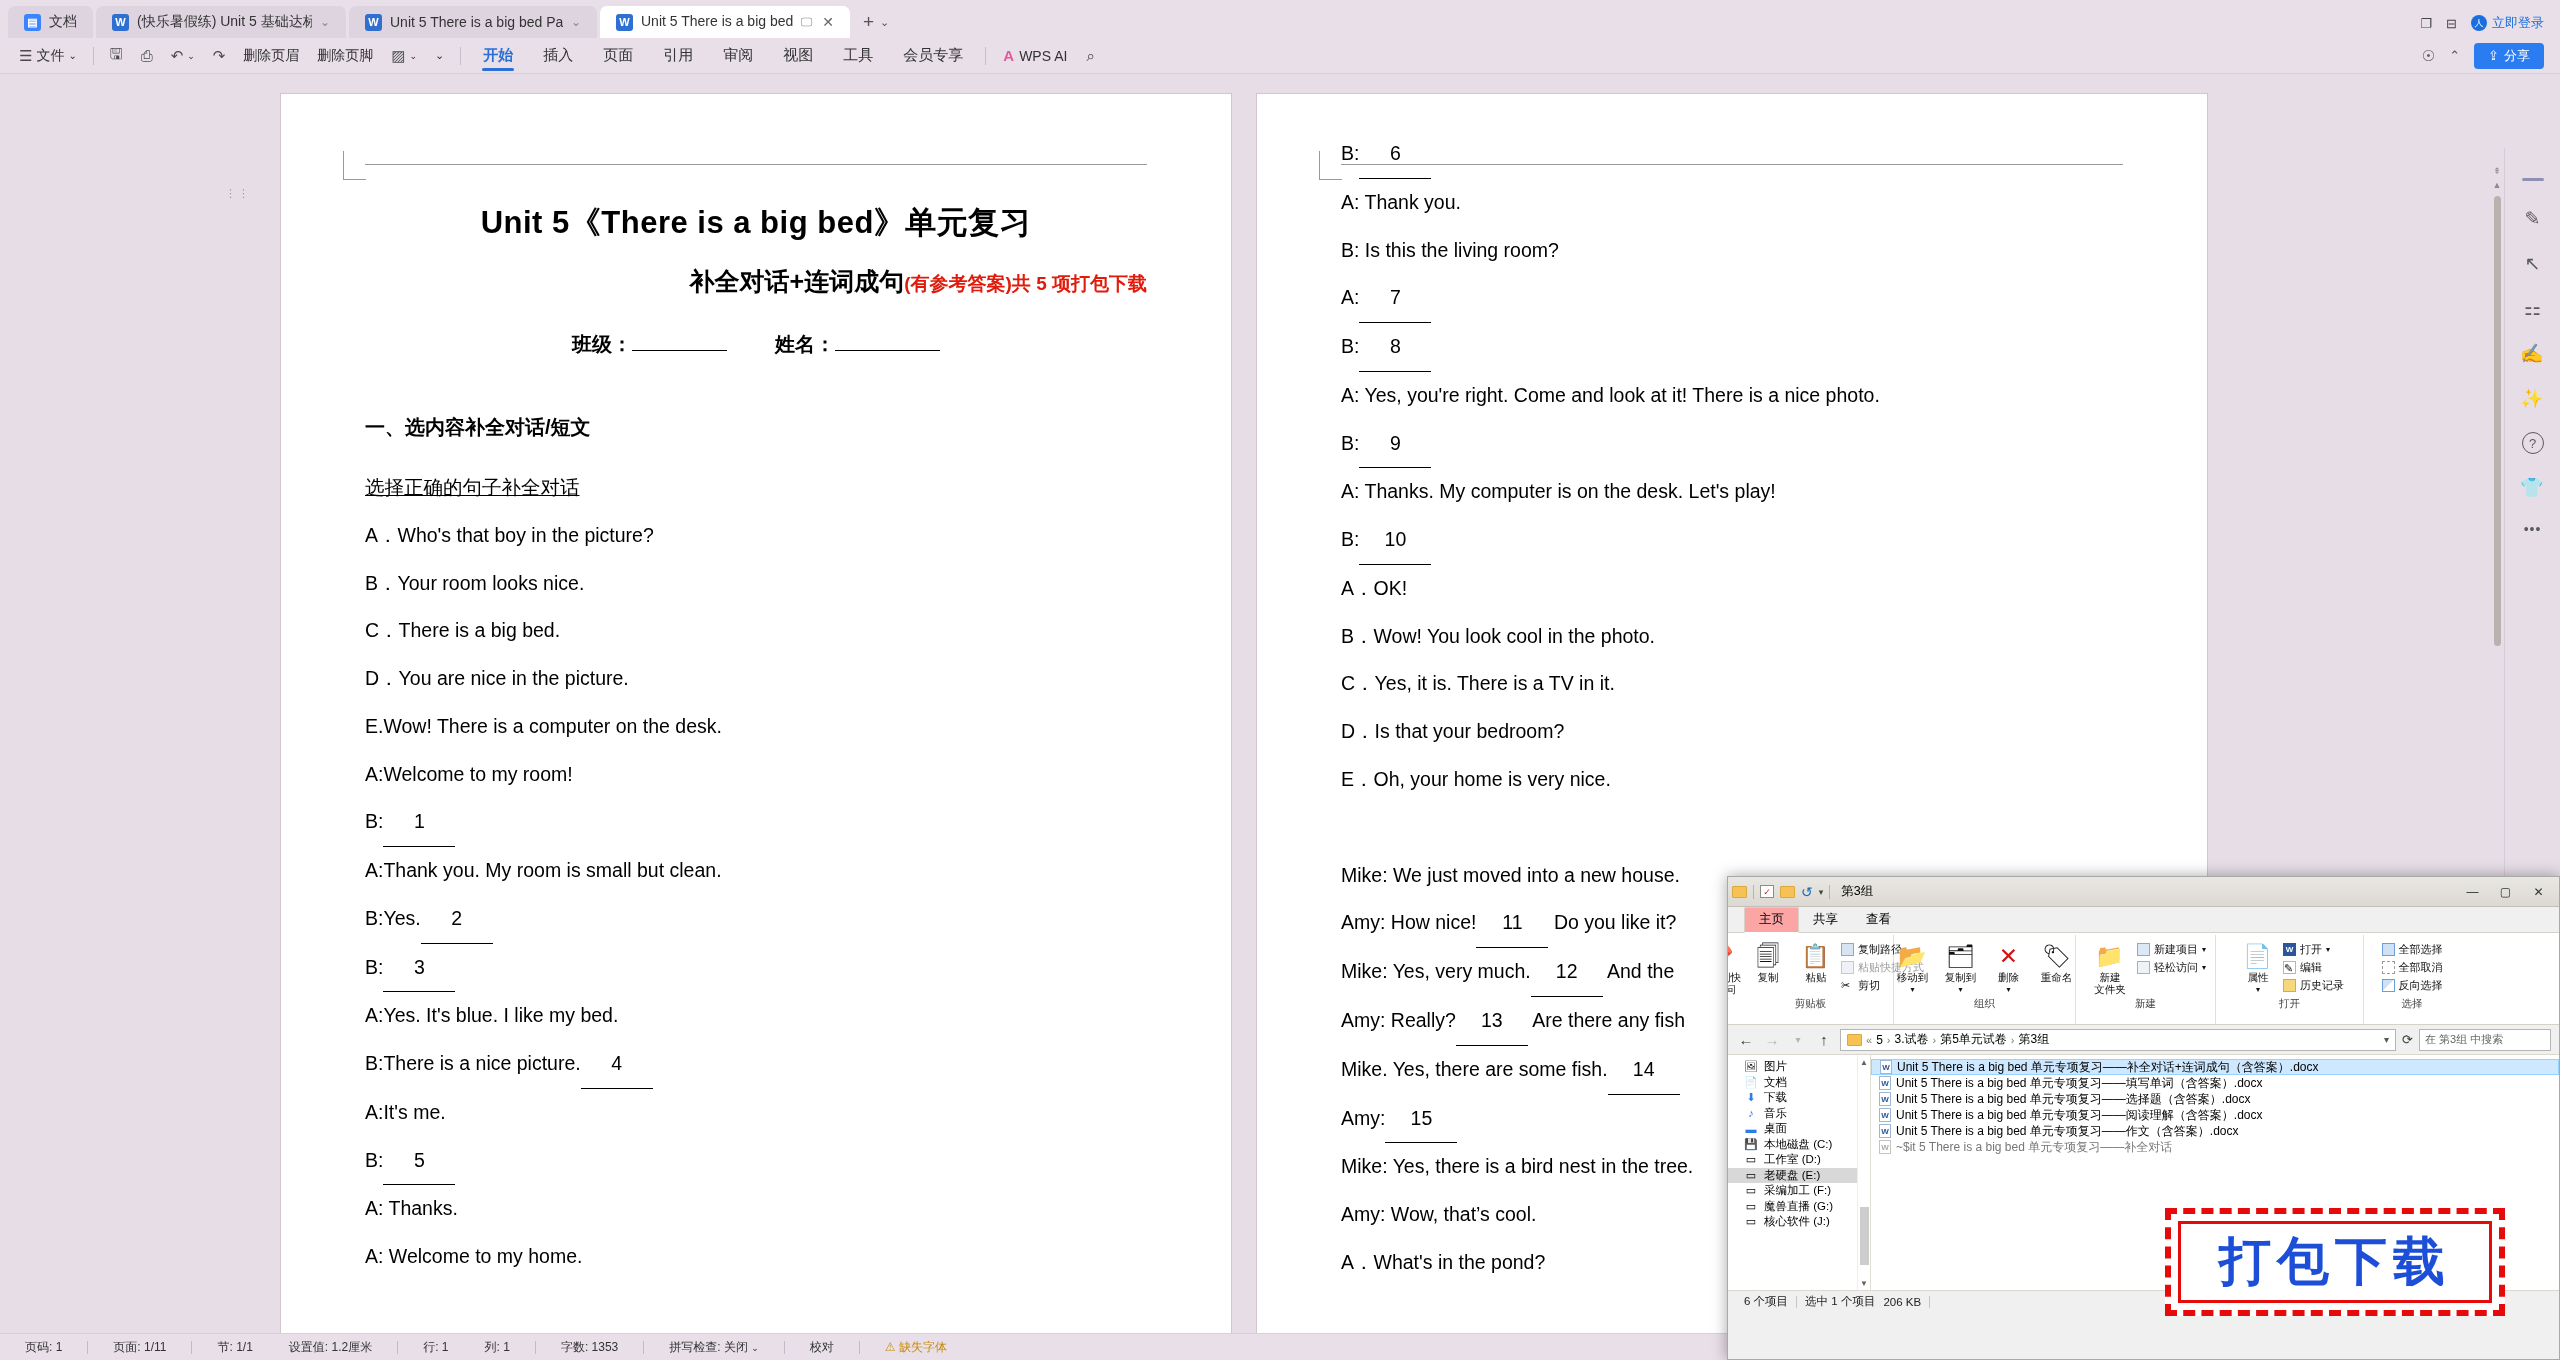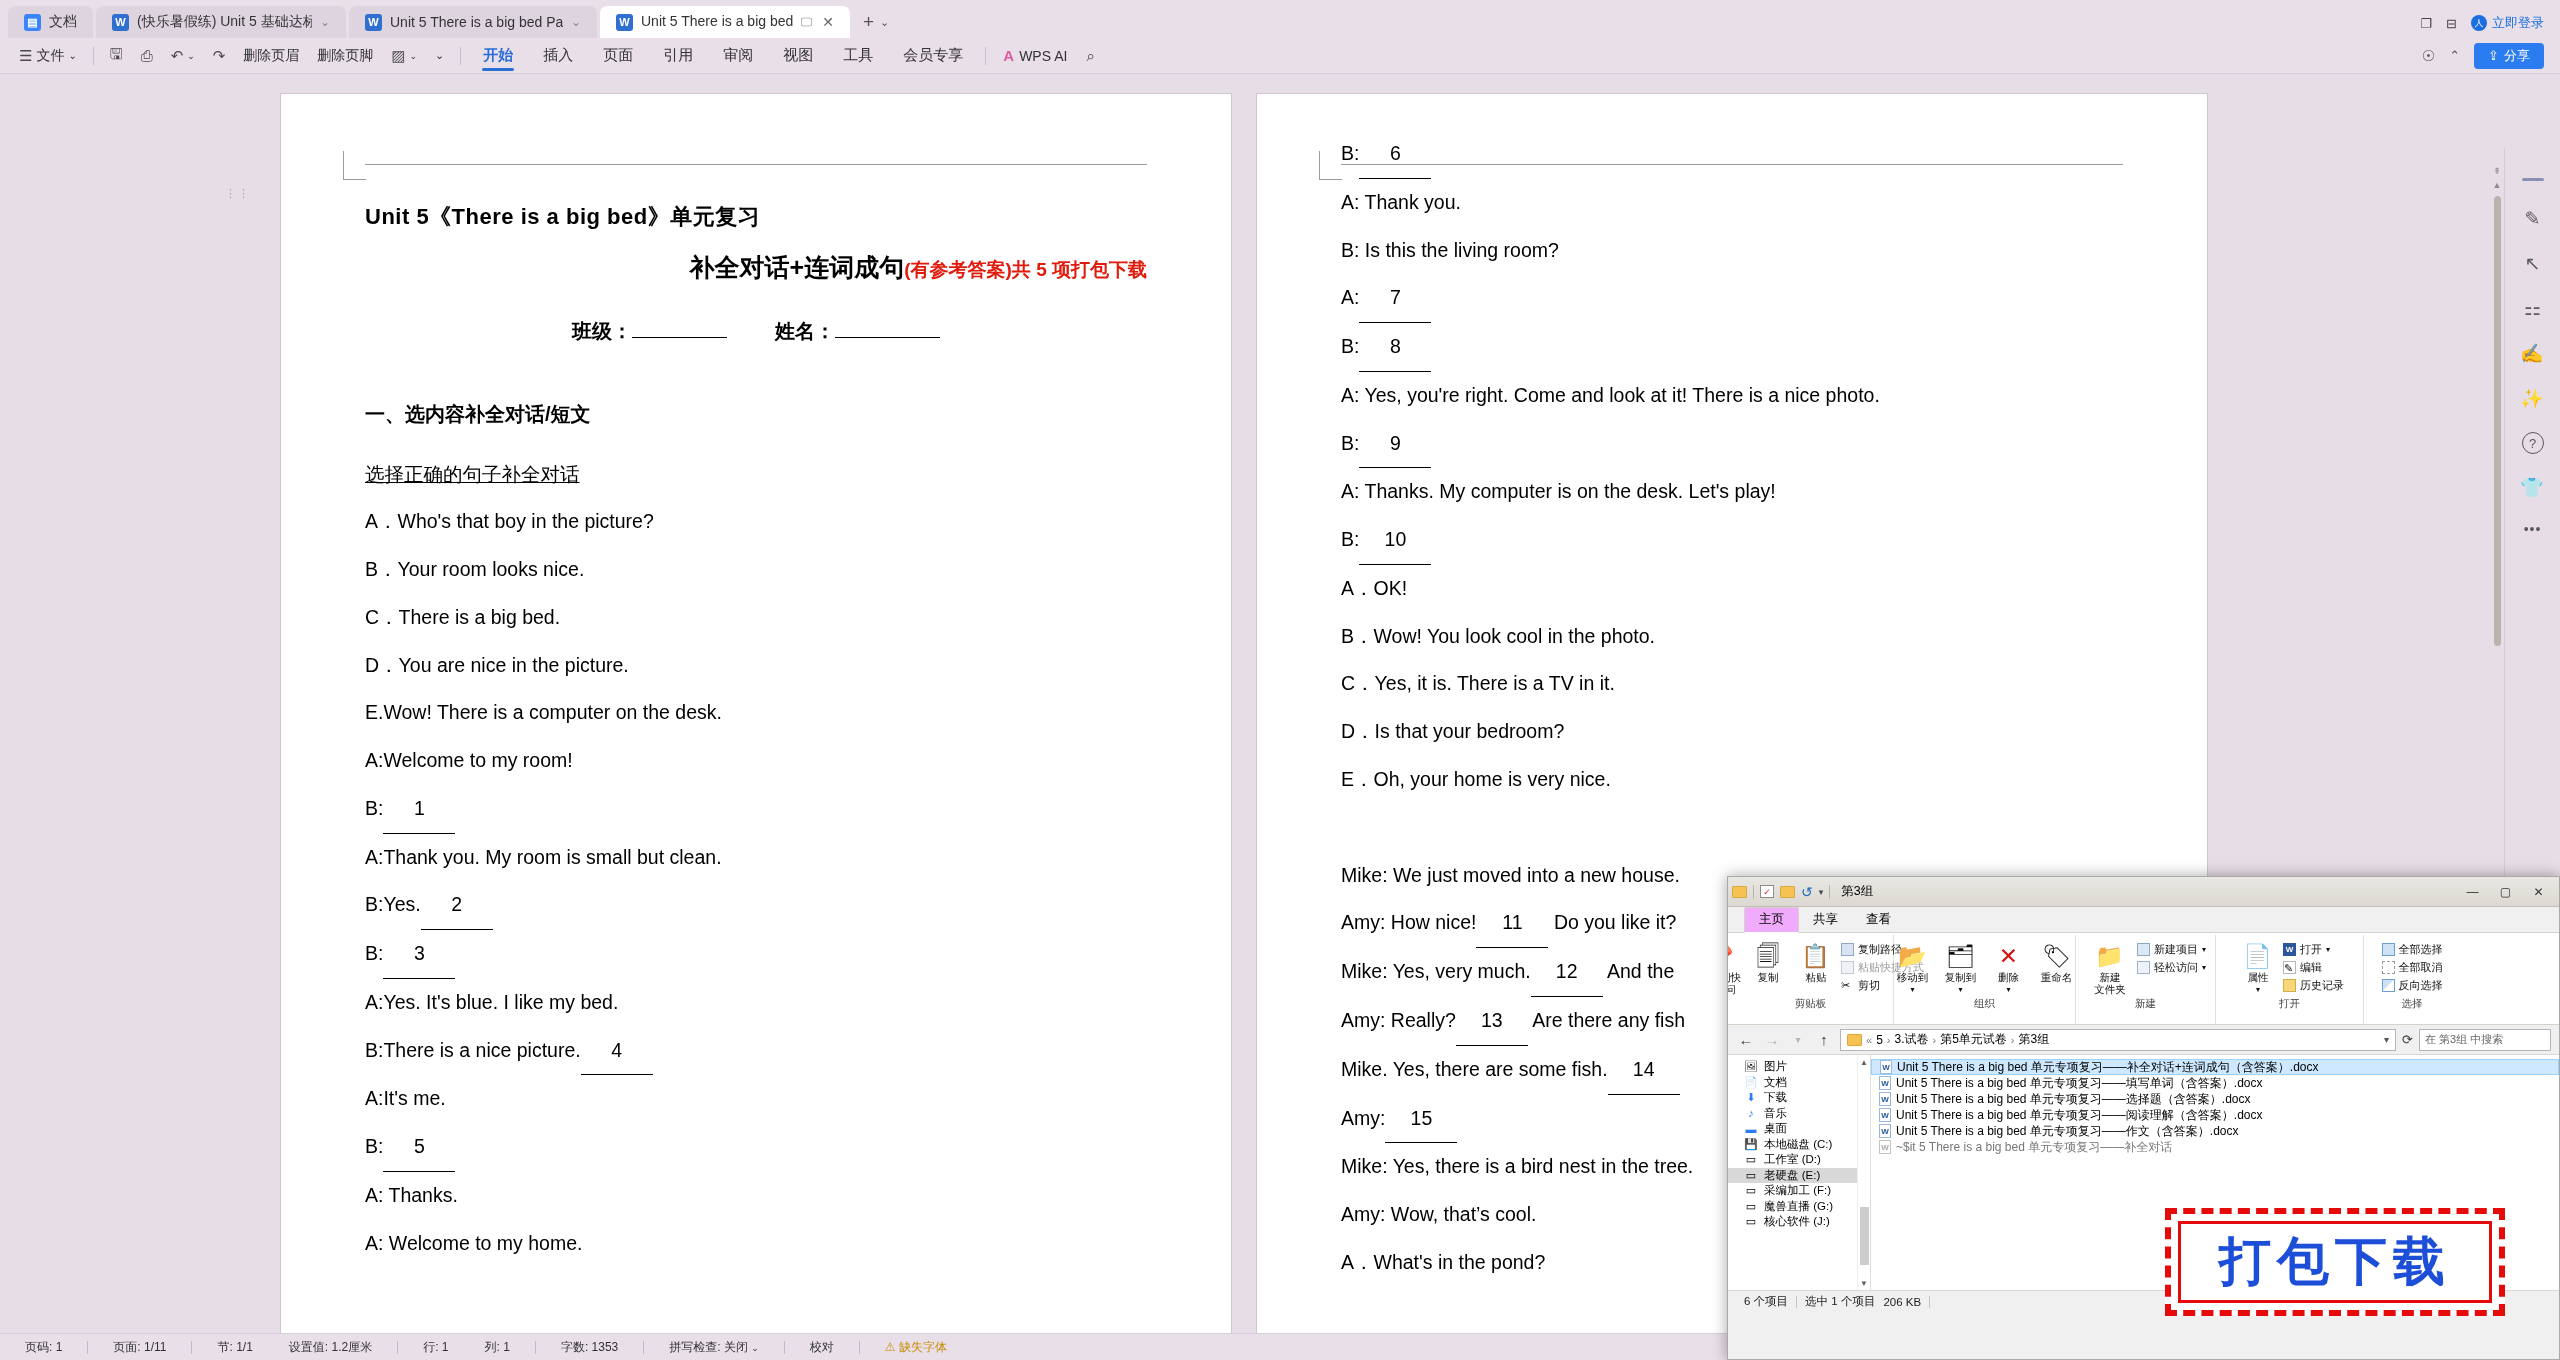--- a/index.html
+++ b/index.html
@@ -129,21 +129,21 @@
     border-left:1px solid #9a9a9a; border-bottom:1px solid #9a9a9a;
   }
   .para-handle {
     position:absolute; left:-56px; top:96px;
     width:12px; height:18px;
     color:#9b9b9b; font-size:11px; line-height:6px; letter-spacing:2px;
   }
 
   .doc-body { padding-top:106px; font-size:19.5px; line-height:2.45; color:#000; }
   .doc-title {
-    text-align:left; font-size:22px; font-weight:bold; letter-spacing:.5px;
+    text-align:center; font-size:31px; font-weight:bold; letter-spacing:.5px;
     margin-bottom:16px; line-height:1.5;
   }
   .doc-sub {
     text-align:right; font-size:25px; font-weight:bold; margin-bottom:20px;
     line-height:1.5;
   }
   .doc-sub .red { color:#e01b0c; font-size:19px; }
   .doc-meta { text-align:center; font-size:20px; font-weight:bold; margin-bottom:34px; }
   .doc-meta .blank { display:inline-block; width:95px; border-bottom:1.5px solid #000; }
   .doc-meta .gap { display:inline-block; width:48px; }
@@ -203,21 +203,21 @@
   .ex-title .tsep { width:1px;height:14px;background:#b9b5ad; }
   .ex-title .tname { font-size:12.5px; margin-left:5px; }
   .ex-title .wctl { margin-left:auto; display:flex; gap:0; }
   .ex-title .wctl span { width:33px; text-align:center; font-size:12px; color:#333; }
 
   .ex-tabs {
     height:26px; background:#f0f0f0; display:flex; align-items:flex-end;
     border-bottom:1px solid #d6d2cb; padding-left:16px;
   }
   .ex-tab { padding:3px 14px 4px; font-size:12.5px; color:#000; }
-  .ex-tab.active { background:#f0abfc; border:1px solid #d6d2cb; border-bottom:1px solid #fff;
+  .ex-tab.active { background:#fca5a5; border:1px solid #d6d2cb; border-bottom:1px solid #fff;
                    margin-bottom:-1px; border-radius:2px 2px 0 0; }
 
   .ex-ribbon {
     height:92px; background:#fff; display:flex; align-items:stretch;
     border-bottom:1px solid #d6d2cb; font-size:11px;
     padding-top:2px;
   }
   .grp { display:flex; flex-direction:column; align-items:center;
          border-right:1px solid #e3e0da; padding:0 4px; }
   .grp-row { display:flex; flex:1; align-items:flex-start; gap:2px; padding-top:4px; }

